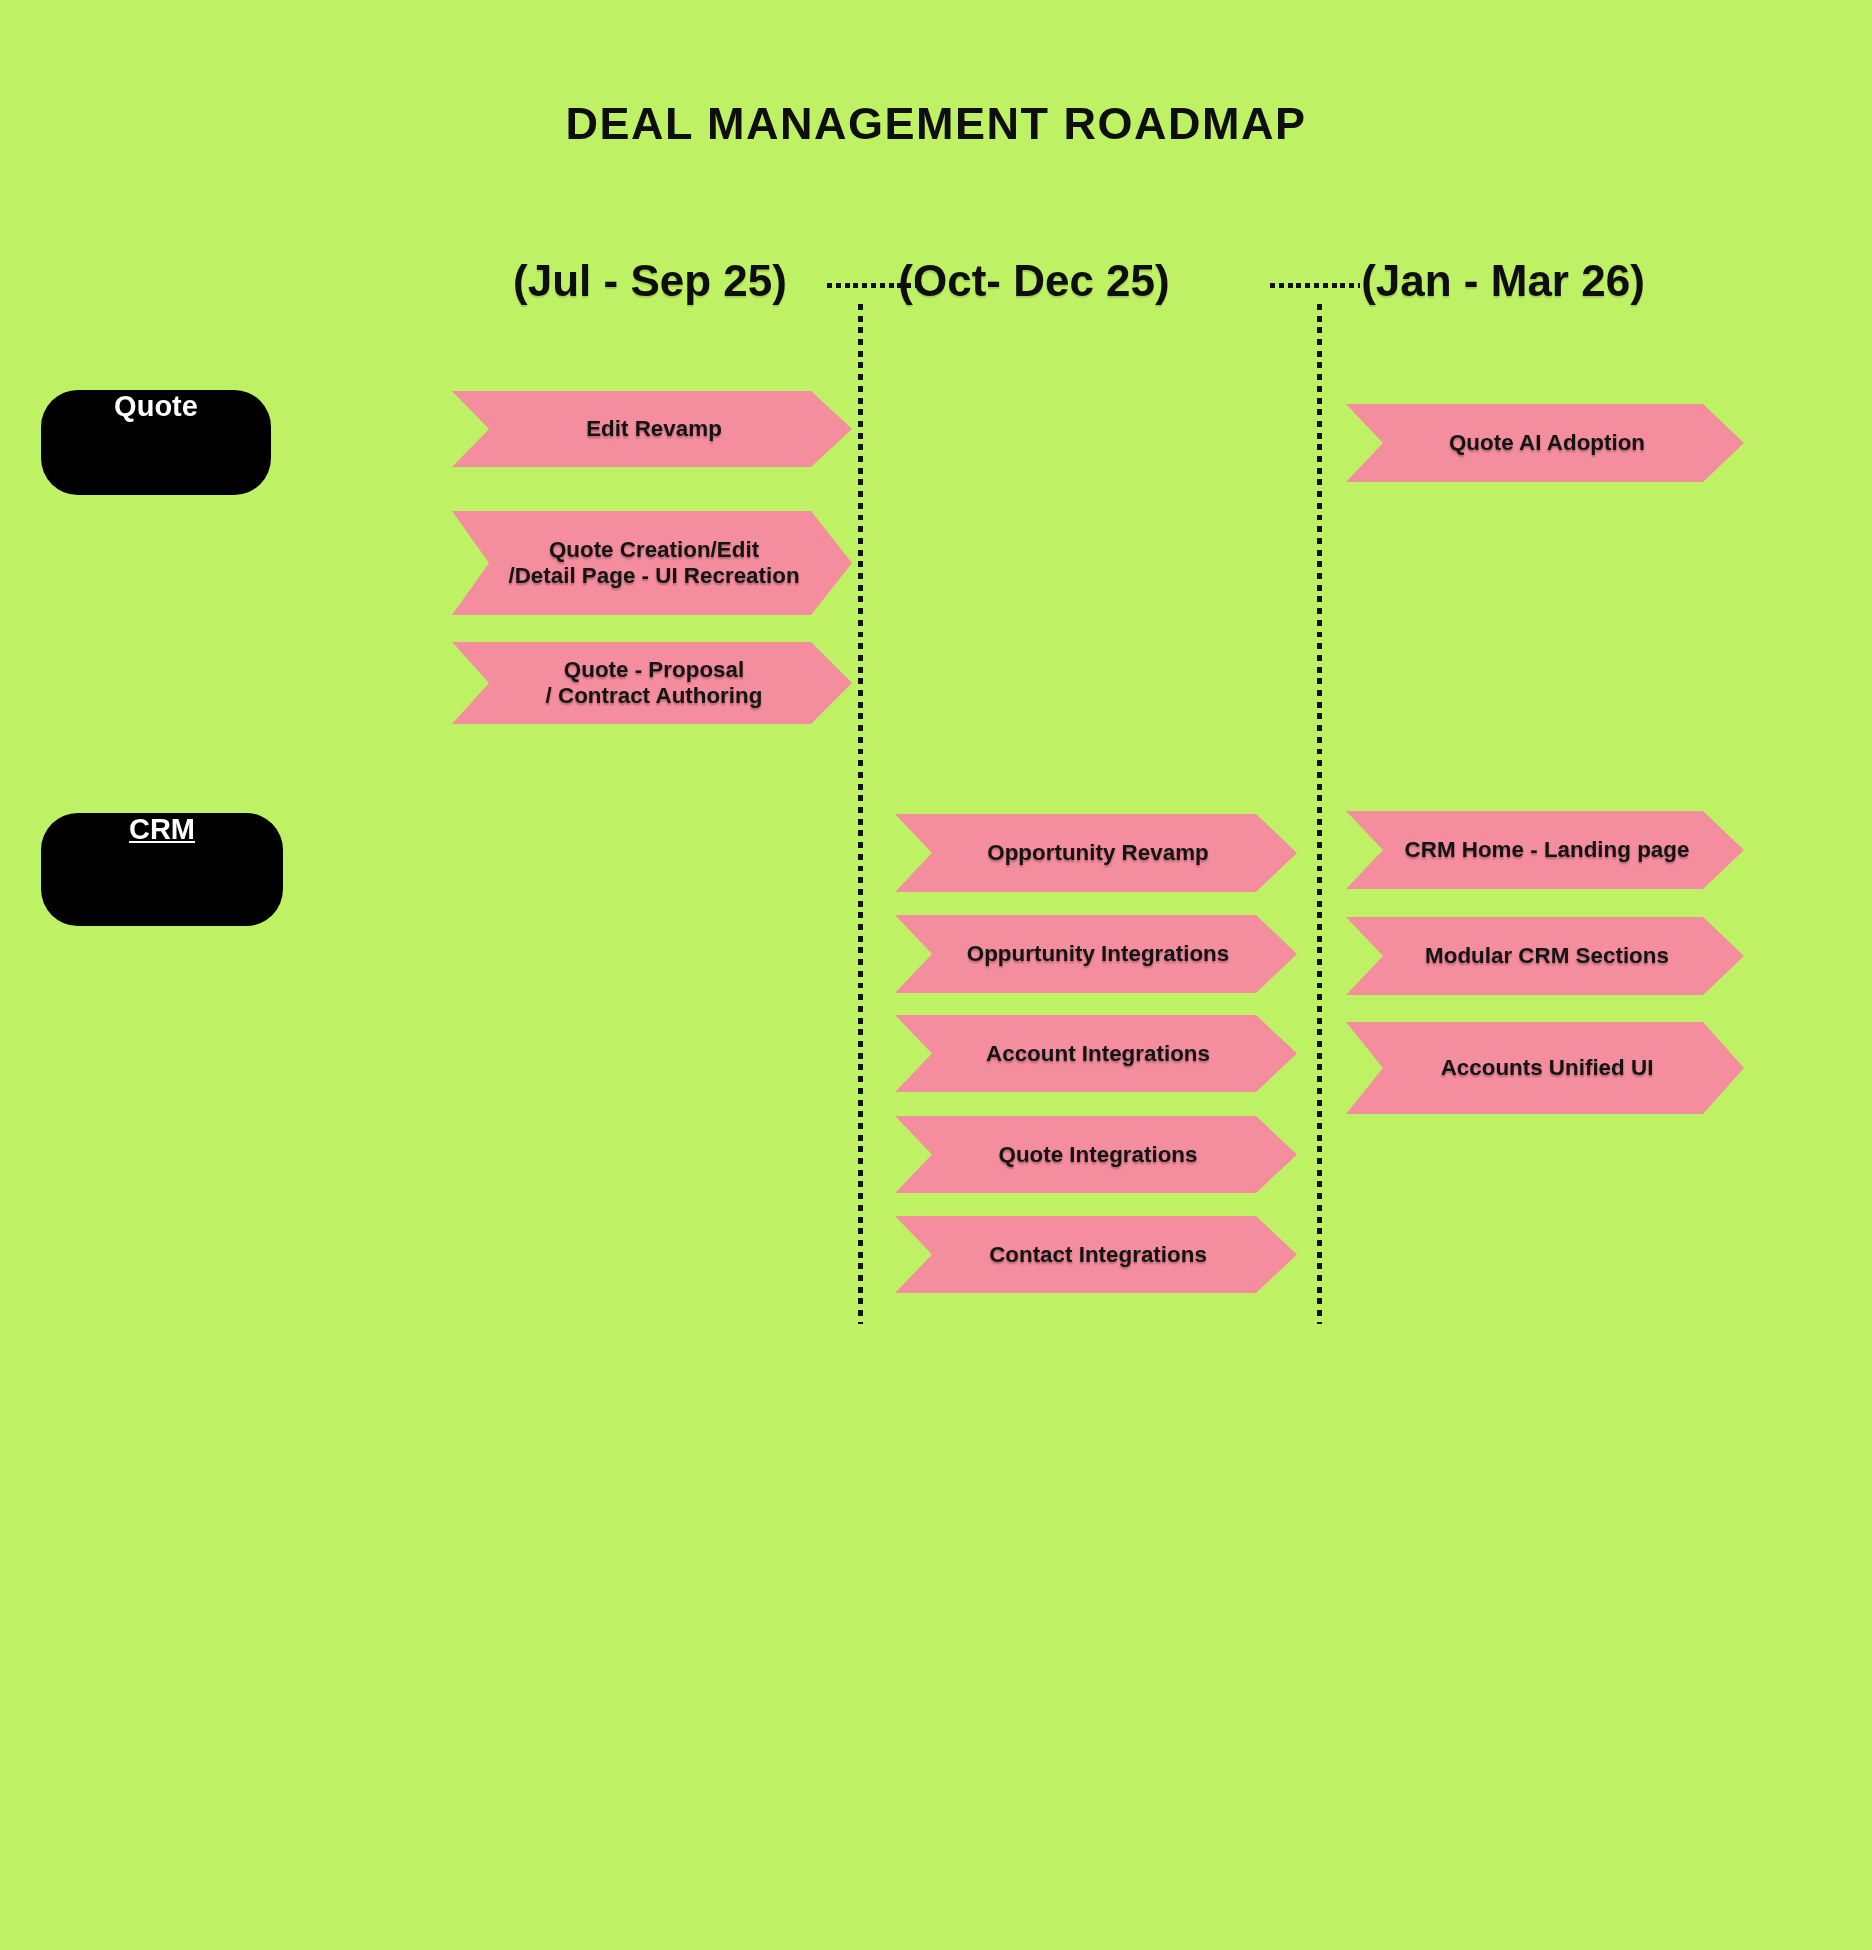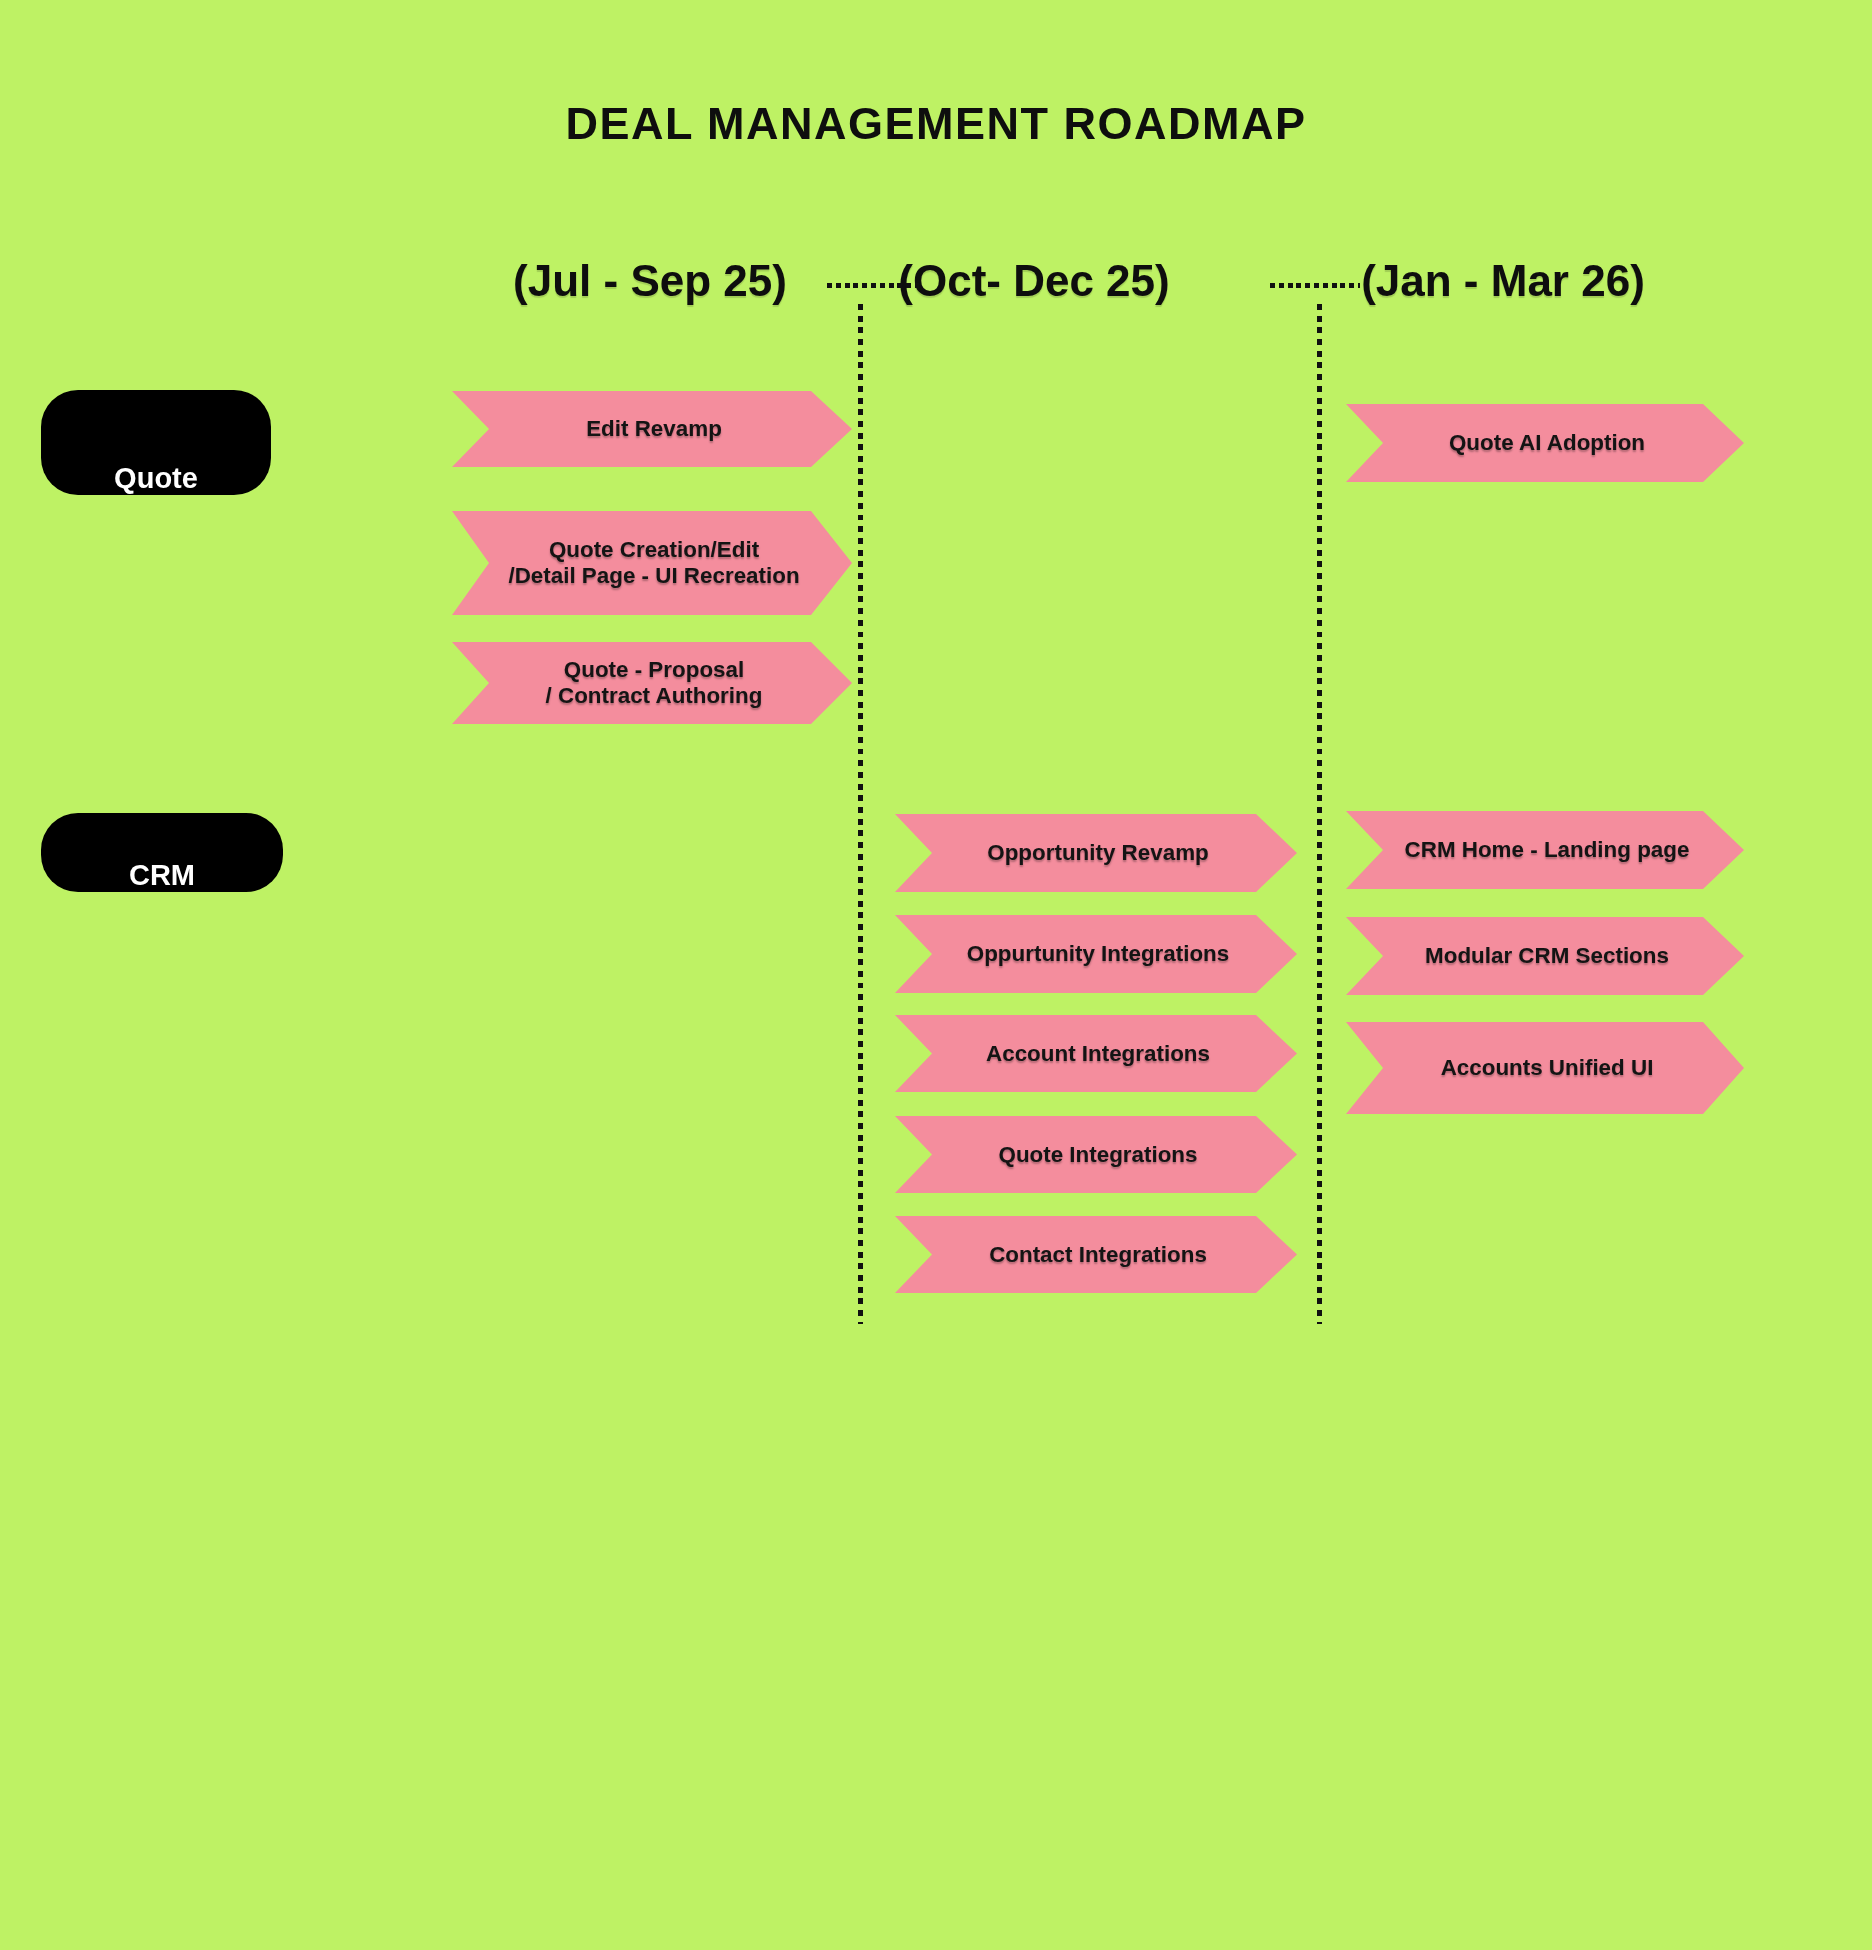--- a/index.html
+++ b/index.html
@@ -45,21 +45,21 @@
     width: 4.9px;
     height: 1020px;
     background: repeating-linear-gradient(180deg, #101010 0 5.9px, transparent 5.9px 11.7px);
   }
   .pill {
     position: absolute;
     background: #000000;
     color: #ffffff;
     border-radius: 37px;
     display: flex;
-    align-items: flex-end;
+    align-items: flex-start;
     justify-content: center;
     font-size: 29px;
     font-weight: 700;
   }
   .arrow {
     position: absolute;
     background: #F48D9D;
     clip-path: polygon(0 0, calc(100% - 41px) 0, 100% 50%, calc(100% - 41px) 100%, 0 100%, 37px 50%);
     display: flex;
     flex-direction: column;
@@ -92,21 +92,21 @@
 
   <div class="hdot" style="left:827px;  width:92px;"></div>
   <div class="hdot" style="left:1270px; width:90px;"></div>
 
   <div class="vdot" style="left:858px;"></div>
   <div class="vdot" style="left:1317px;"></div>
 
   <div class="pill" style="left:41px; top:390px; width:230px; height:105px;">
     <span>Quote</span>
   </div>
-  <div class="pill" style="left:41px; top:813px; width:242px; height:79px;">
+  <div class="pill" style="left:41px; top:813px; width:242px; height:113px;text-decoration:underline;">
     <span>CRM</span>
   </div>
 
   <div class="arrow c1" style="top:391px; height:76px;">
     <span>Edit Revamp</span>
   </div>
   <div class="arrow c1" style="top:511px; height:104px;">
     <span>Quote Creation/Edit</span>
     <span>/Detail Page - UI Recreation</span>
   </div>

